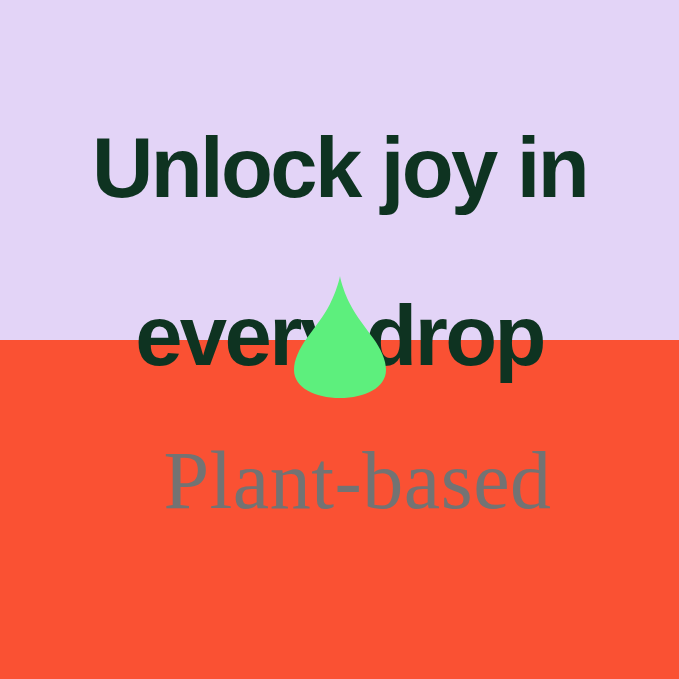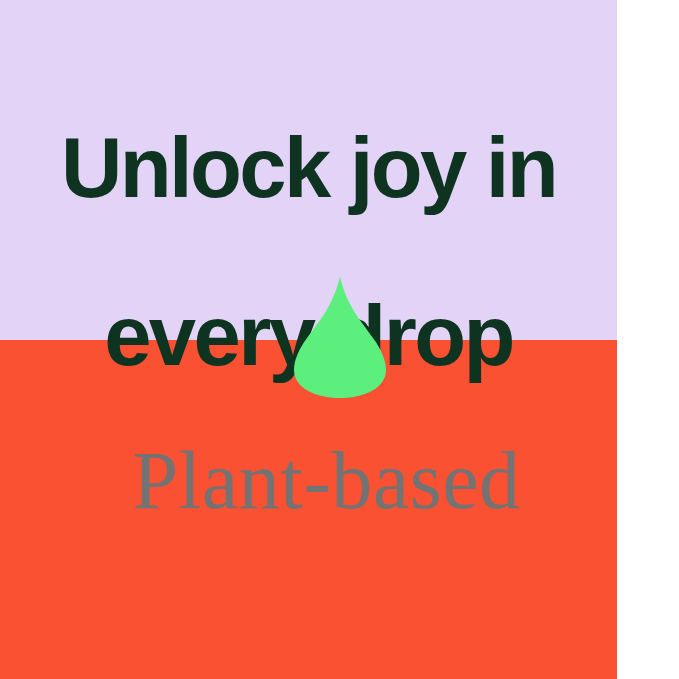--- a/index.html
+++ b/index.html
@@ -6,21 +6,21 @@
     margin: 0;
     padding: 0;
     background: #ffffff;
   }
   body {
     font-family: "Liberation Sans", sans-serif;
   }
 
   #poster {
     position: relative;
-    width: 617px;
+    width: 679px;
     height: 679px;
     overflow: hidden;
     margin: 0;
   }
 
   
   .band {
     position: absolute;
     left: 0;
     width: 100%;

